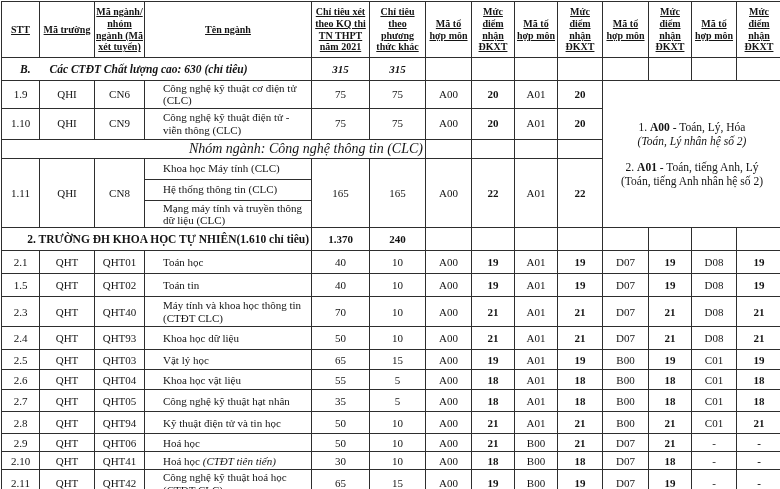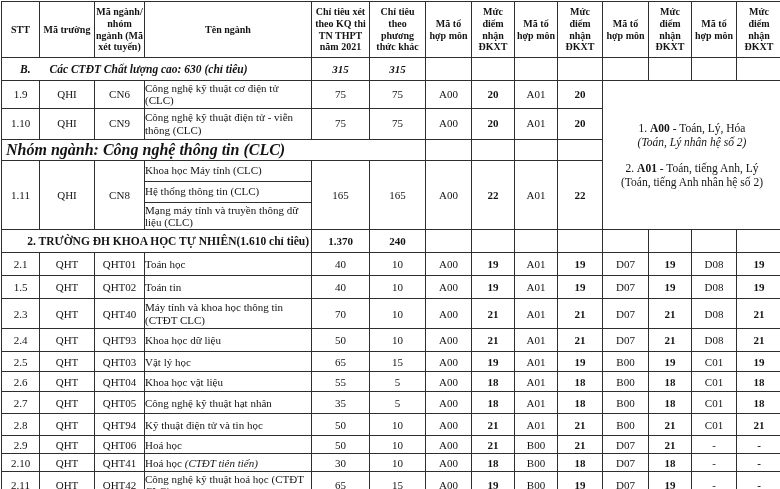--- a/index.html
+++ b/index.html
@@ -1,28 +1,28 @@
 <!DOCTYPE html>
 <html><head>
 <meta charset="utf-8">
 <style>
   html,body{margin:0;padding:0;background:#ffffff;}
   body{width:780px;height:489px;overflow:hidden;
        font-family:"Liberation Serif","DejaVu Serif",serif;color:#141414;}
   table{border-collapse:collapse;table-layout:fixed;width:778px;margin:1px 0 0 1px;}
   td{border:1px solid #2e2e2e;vertical-align:middle;text-align:center;
      font-size:11px;line-height:1.12;padding:1px 2px;overflow:hidden;word-wrap:break-word;}
-  td.hdr{font-weight:bold;font-size:10px;line-height:1.18;padding:1px;}
-  td.ten{text-align:left;padding-left:0;padding-right:2px;}
+  td.hdr{font-weight:bold;font-size:10px;line-height:1.18;padding:1px;text-decoration:underline;}
+  td.ten{text-align:left;padding-left:18px;padding-right:2px;}
   .b{font-weight:bold;}
   .it{font-style:italic;}
   td.secb{text-align:left;font-weight:bold;font-style:italic;font-size:11.5px;padding-left:18px;}
   td.secb .lbl{margin-left:19px;}
   td.bi{font-weight:bold;font-style:italic;}
-  td.group{text-align:left;font-weight:bold;font-style:italic;font-size:16px;padding-left:4px;}
+  td.group{text-align:right;font-weight:normal;font-style:italic;font-size:14px;padding-left:4px;}
   td.sec2{text-align:right;font-weight:bold;font-size:11.5px;padding-left:3px;}
   td.note{font-size:11.5px;line-height:1.25;padding:2px 2px;}
   .note-block2{margin-top:11px;}
 </style>
 </head>
 <body>
 
 <table>
 <colgroup>
   <col style="width:38px">

